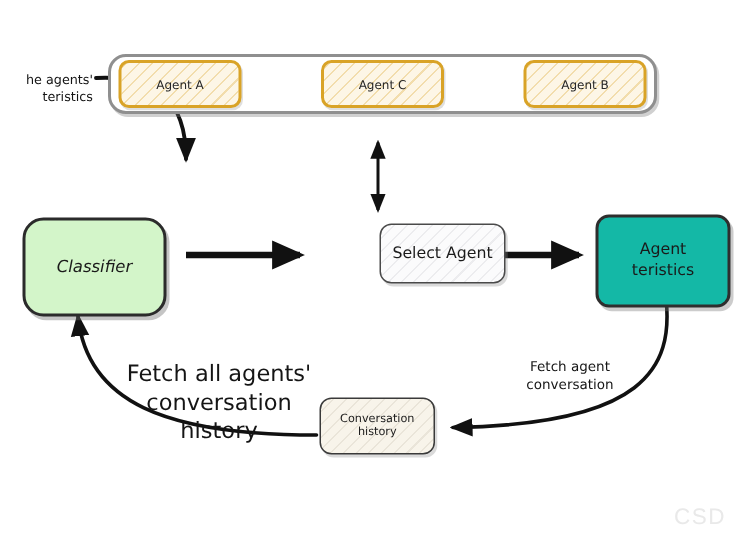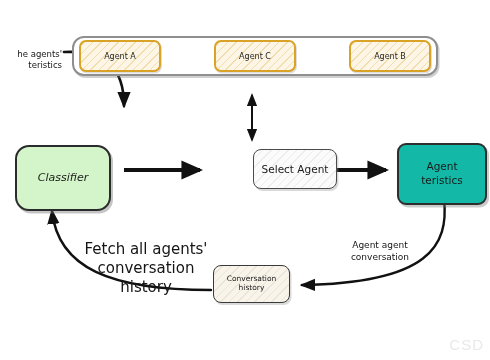--- a/index.html
+++ b/index.html
@@ -254,18 +254,18 @@
       <span>history</span>
     </span>
   </div>
 
   <div class="free-label" id="agent-characteristics-label">he agents'
 teristics</div>
 
   <div class="free-label" id="fetch-label">Fetch all agents'
 conversation history</div>
 
-  <div class="free-label" id="save-label">Agent agent
+  <div class="free-label" id="save-label">Fetch agent
 conversation</div>
 
   <div id="watermark">CSD</div>
 
 </div>
 
 </body></html>

